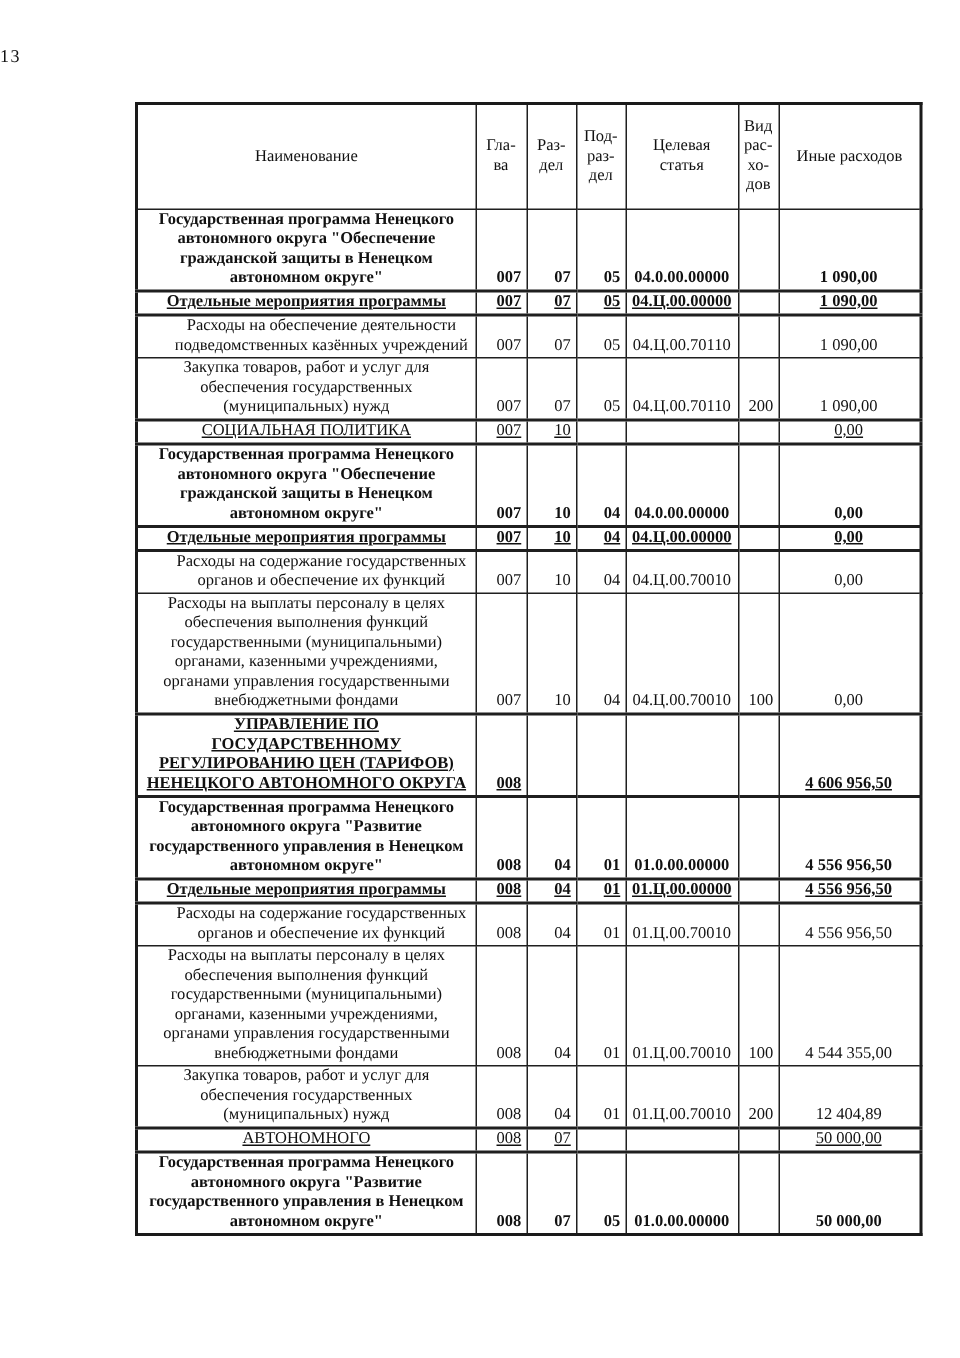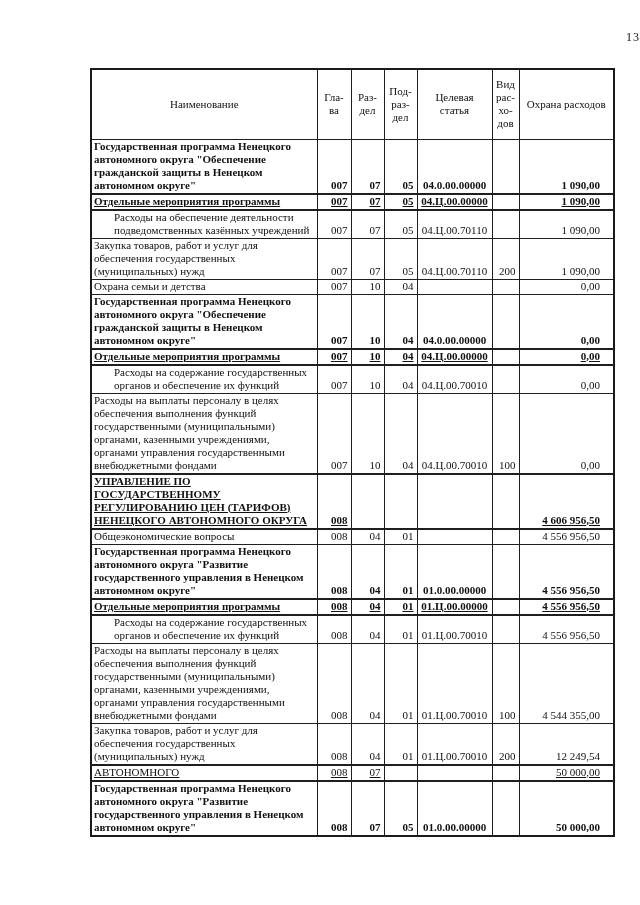--- a/index.html
+++ b/index.html
@@ -10,21 +10,21 @@
     height: 905px;
     font-family: "Liberation Serif", serif;
     color: #111;
     overflow: hidden;
   }
   .page-number {
     position: absolute;
     top: 30px;
     left: 0;
     width: 640px;
-    text-align: right;
+    text-align: left;
     font-size: 12px;
     letter-spacing: 1px;
   }
   table.budget {
     position: absolute;
     left: 90px;
     top: 68px;
     width: 523px;
     border-collapse: collapse;
     table-layout: fixed;
@@ -39,28 +39,28 @@
   }
   th {
     text-align: center;
     vertical-align: middle;
     white-space: pre-line;
     height: 70px;
     padding: 2px 1px;
   }
   td { vertical-align: bottom; padding: 0 3px 1px 2px; }
   td.c-name {
-    text-align: left;
+    text-align: center;
     vertical-align: top;
     padding: 0 2px 1px 2px;
     margin-top: 28px;
   }
   td.c-num   { text-align: right; }
   td.c-target{ text-align: center; padding: 0 1px 1px 1px; margin-top: 29px; }
-  td.c-total { text-align: right; padding-right: 13px; }
+  td.c-total { text-align: center; padding-right: 3px; }
   tr.bold td { font-weight: bold; }
   tr.heavy td { border-top-width: 2px; border-bottom-width: 2px; text-decoration: underline; }
   tr.indent td.c-name { padding-left: 22px; }
 </style>
 </head>
 <body>
 
 <div class="page-number">13</div>
 
 <table class="budget">
@@ -82,21 +82,21 @@
 дел</th>
       <th>Под-
 раз-
 дел</th>
       <th>Целевая
 статья</th>
       <th>Вид
 рас-
 хо-
 дов</th>
-      <th>Охрана расходов</th>
+      <th>Иные расходов</th>
     </tr>
   </thead>
   <tbody>
       <tr class="bold">
         <td class="c-name">Государственная программа Ненецкого автономного округа "Обеспечение гражданской защиты в Ненецком автономном округе"</td>
         <td class="c-num">007</td>
         <td class="c-num">07</td>
         <td class="c-num">05</td>
         <td class="c-target">04.0.00.00000</td>
         <td class="c-num"></td>
@@ -122,25 +122,25 @@
       </tr>
       <tr>
         <td class="c-name">Закупка товаров, работ и услуг для обеспечения государственных (муниципальных) нужд</td>
         <td class="c-num">007</td>
         <td class="c-num">07</td>
         <td class="c-num">05</td>
         <td class="c-target">04.Ц.00.70110</td>
         <td class="c-num">200</td>
         <td class="c-total">1 090,00</td>
       </tr>
-      <tr>
-        <td class="c-name">Охрана семьи и детства</td>
-        <td class="c-num">007</td>
-        <td class="c-num">10</td>
-        <td class="c-num">04</td>
+      <tr class="heavy">
+        <td class="c-name">СОЦИАЛЬНАЯ ПОЛИТИКА</td>
+        <td class="c-num">007</td>
+        <td class="c-num">10</td>
+        <td class="c-num"></td>
         <td class="c-target"></td>
         <td class="c-num"></td>
         <td class="c-total">0,00</td>
       </tr>
       <tr class="bold">
         <td class="c-name">Государственная программа Ненецкого автономного округа "Обеспечение гражданской защиты в Ненецком автономном округе"</td>
         <td class="c-num">007</td>
         <td class="c-num">10</td>
         <td class="c-num">04</td>
         <td class="c-target">04.0.00.00000</td>
@@ -175,29 +175,20 @@
         <td class="c-total">0,00</td>
       </tr>
       <tr class="bold heavy">
         <td class="c-name">УПРАВЛЕНИЕ ПО ГОСУДАРСТВЕННОМУ РЕГУЛИРОВАНИЮ ЦЕН (ТАРИФОВ) НЕНЕЦКОГО АВТОНОМНОГО ОКРУГА</td>
         <td class="c-num">008</td>
         <td class="c-num"></td>
         <td class="c-num"></td>
         <td class="c-target"></td>
         <td class="c-num"></td>
         <td class="c-total">4 606 956,50</td>
-      </tr>
-      <tr>
-        <td class="c-name">Общеэкономические вопросы</td>
-        <td class="c-num">008</td>
-        <td class="c-num">04</td>
-        <td class="c-num">01</td>
-        <td class="c-target"></td>
-        <td class="c-num"></td>
-        <td class="c-total">4 556 956,50</td>
       </tr>
       <tr class="bold">
         <td class="c-name">Государственная программа Ненецкого автономного округа "Развитие государственного управления в Ненецком автономном округе"</td>
         <td class="c-num">008</td>
         <td class="c-num">04</td>
         <td class="c-num">01</td>
         <td class="c-target">01.0.00.00000</td>
         <td class="c-num"></td>
         <td class="c-total">4 556 956,50</td>
       </tr>
@@ -228,21 +219,21 @@
         <td class="c-num">100</td>
         <td class="c-total">4 544 355,00</td>
       </tr>
       <tr>
         <td class="c-name">Закупка товаров, работ и услуг для обеспечения государственных (муниципальных) нужд</td>
         <td class="c-num">008</td>
         <td class="c-num">04</td>
         <td class="c-num">01</td>
         <td class="c-target">01.Ц.00.70010</td>
         <td class="c-num">200</td>
-        <td class="c-total">12 249,54</td>
+        <td class="c-total">12 404,89</td>
       </tr>
       <tr class="heavy">
         <td class="c-name">АВТОНОМНОГО</td>
         <td class="c-num">008</td>
         <td class="c-num">07</td>
         <td class="c-num"></td>
         <td class="c-target"></td>
         <td class="c-num"></td>
         <td class="c-total">50 000,00</td>
       </tr>

